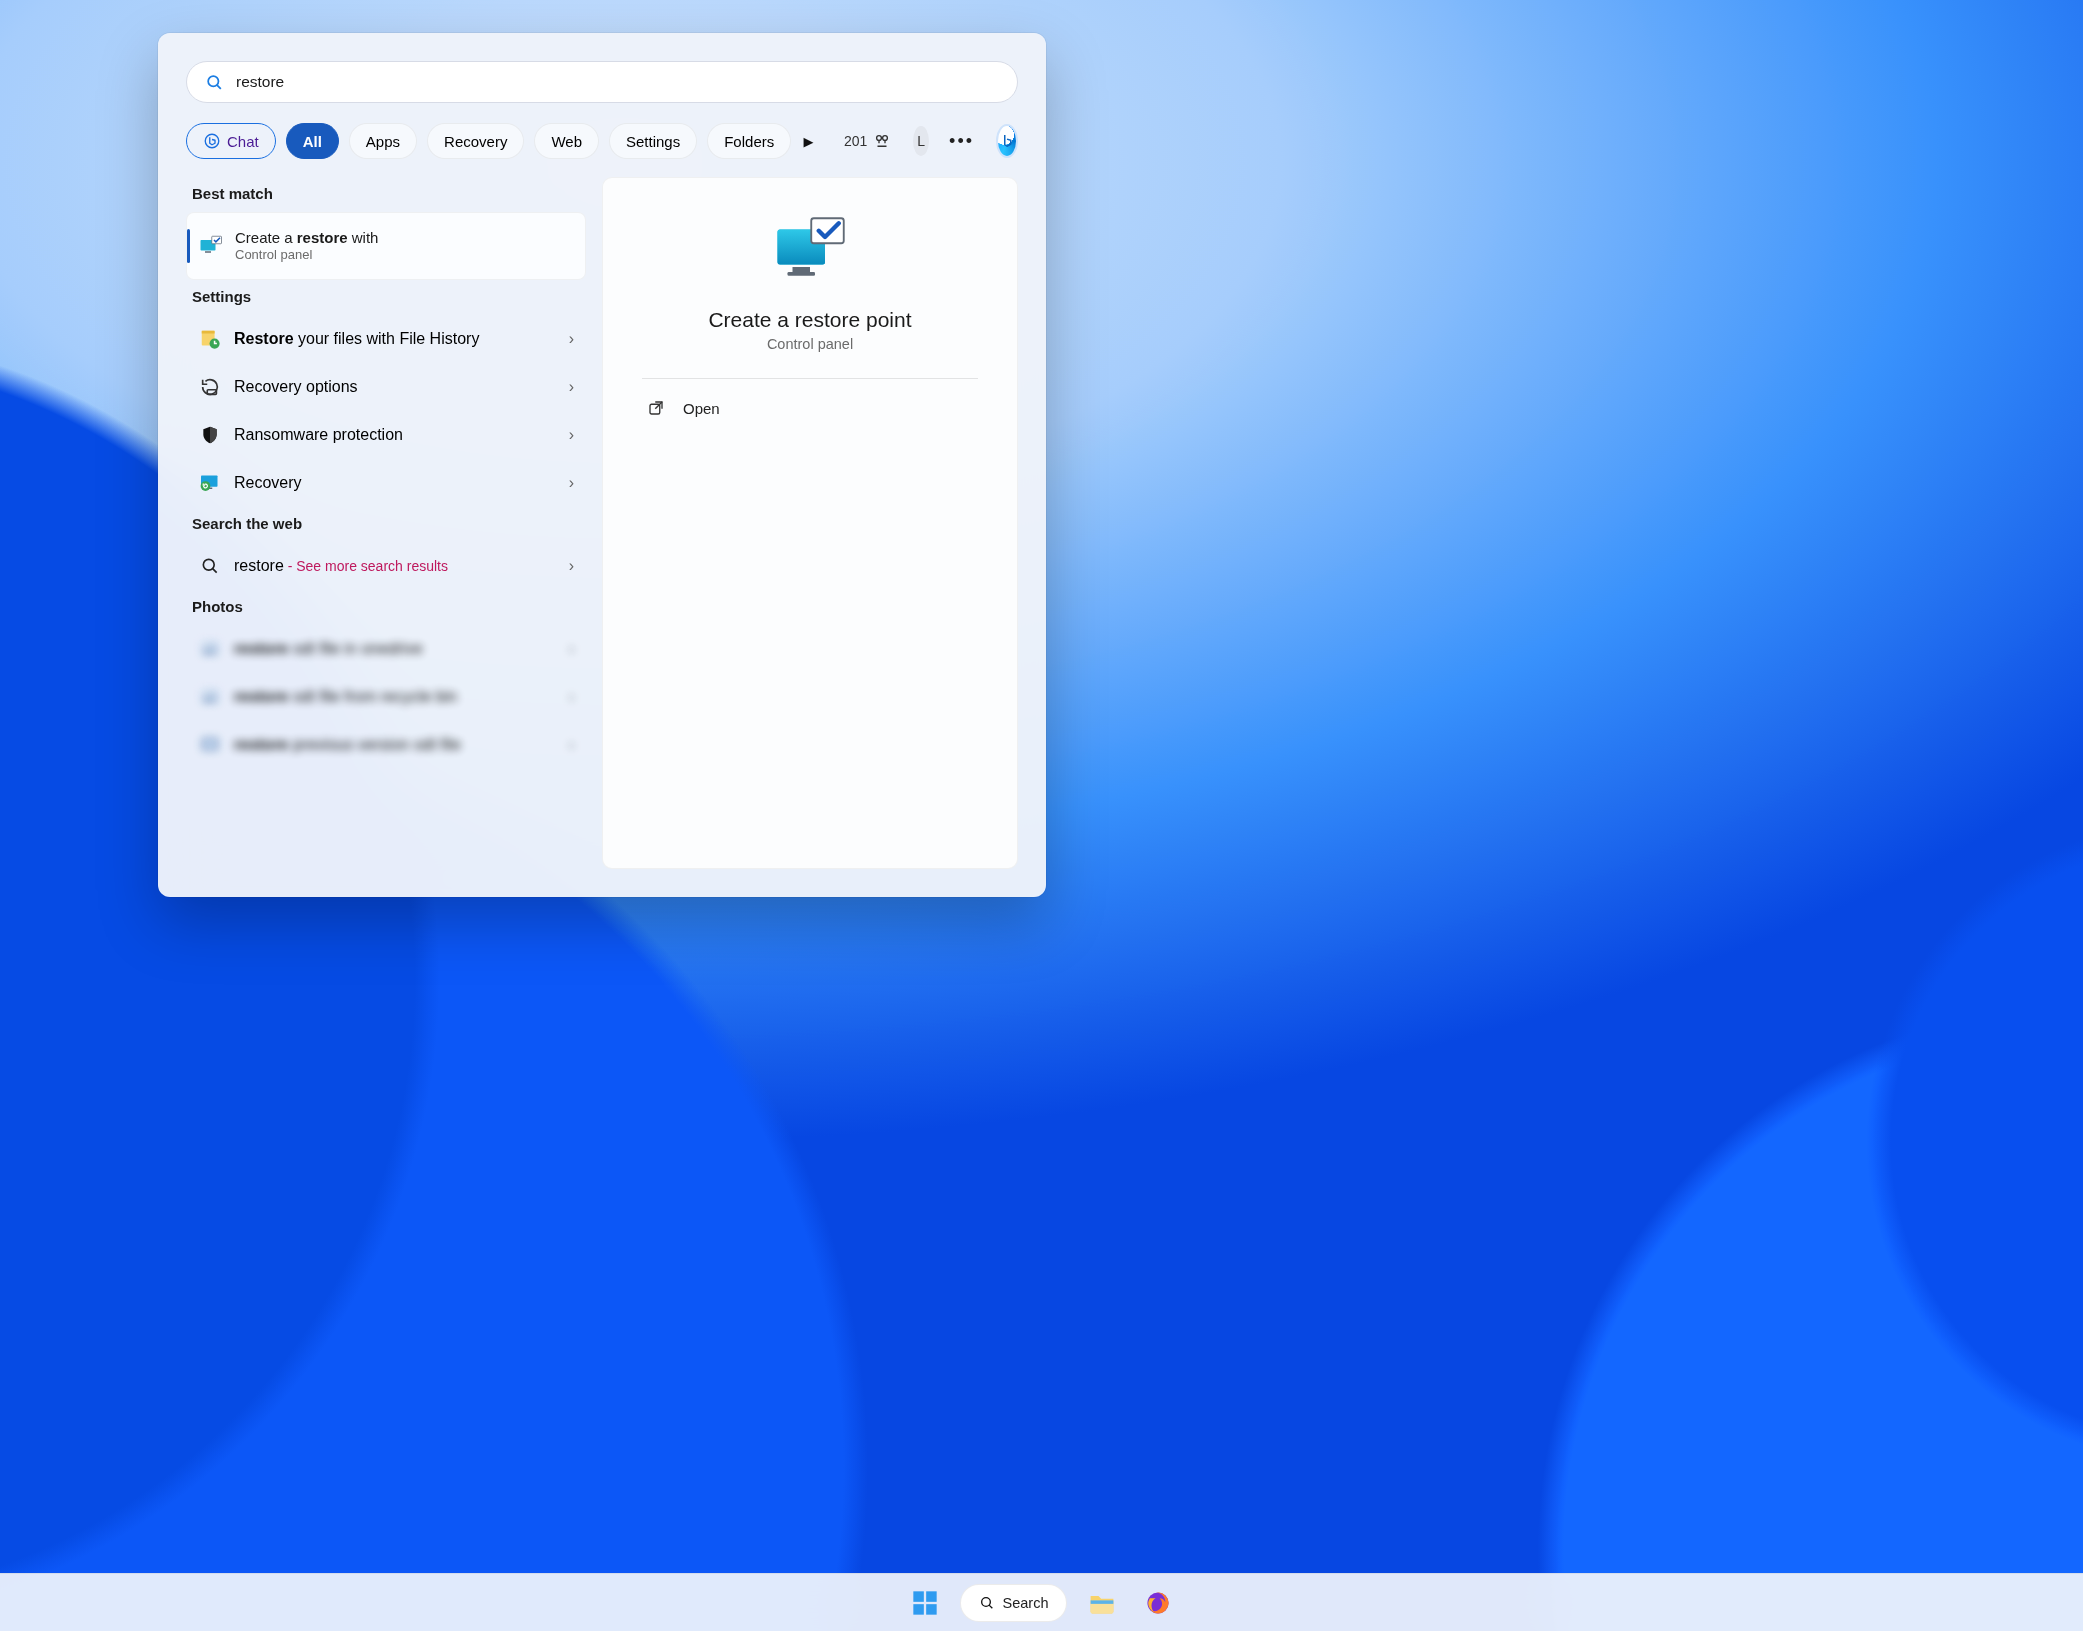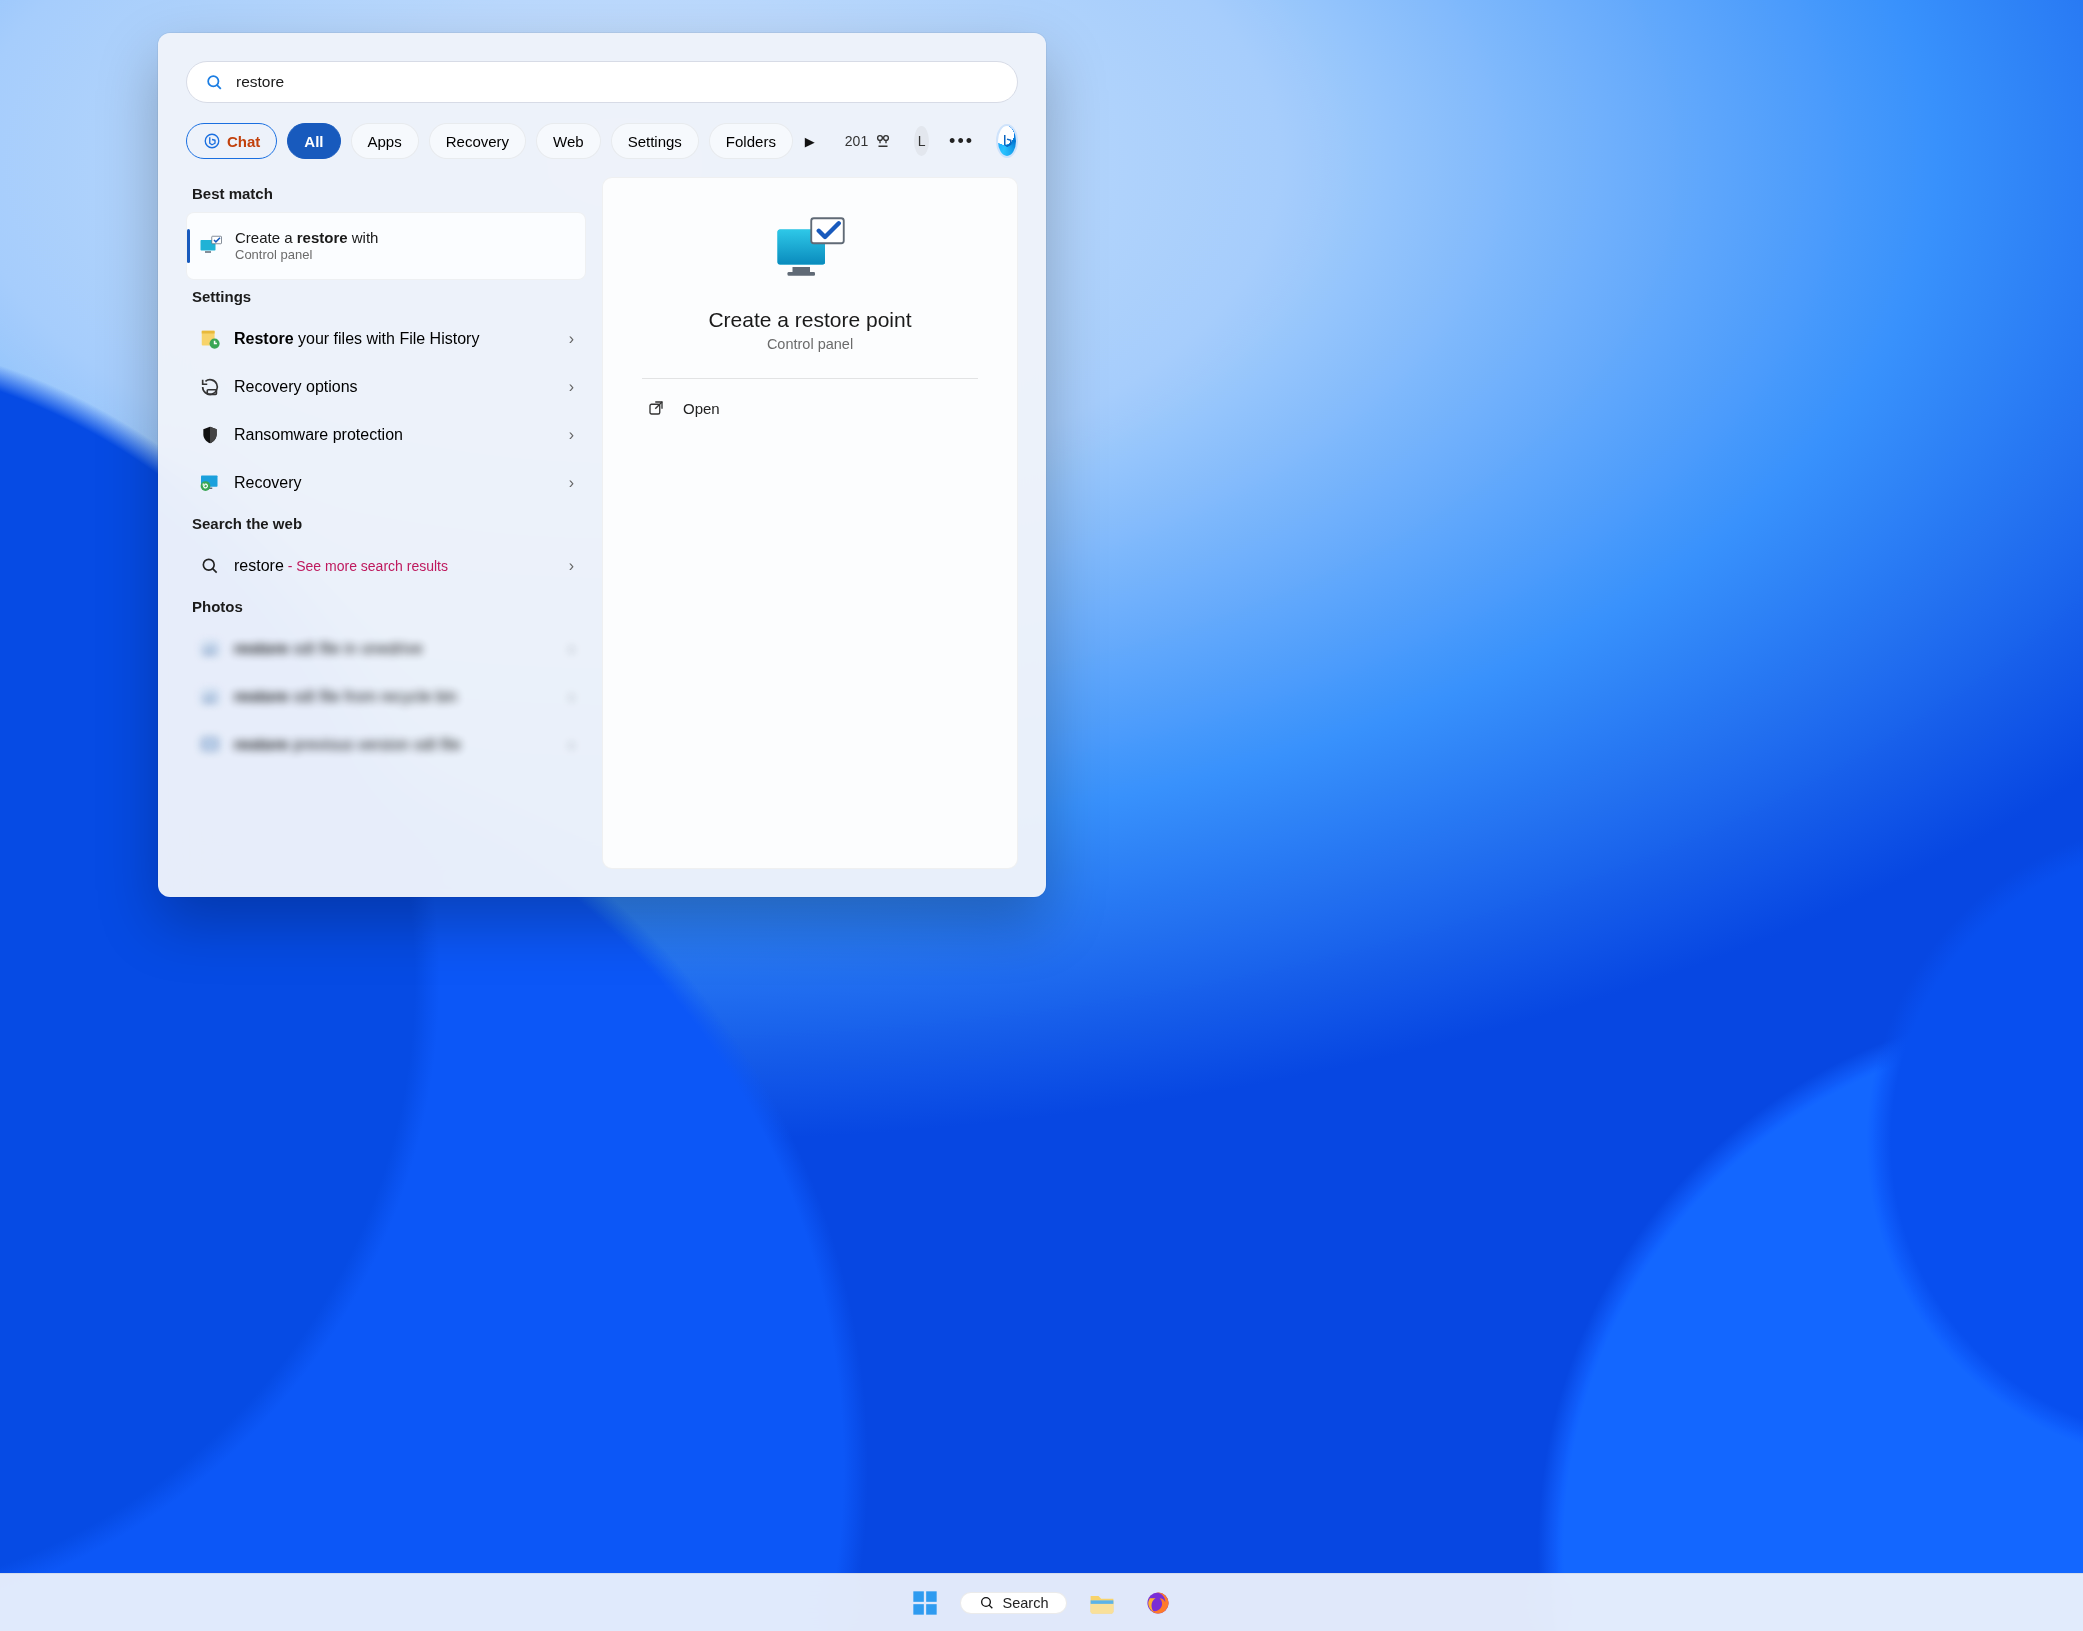--- a/index.html
+++ b/index.html
@@ -53,21 +53,21 @@
   }
   .pill {
     height: 36px; padding: 0 16px;
     border-radius: 18px;
     background: rgba(255,255,255,0.5);
     border: 1px solid rgba(0,0,0,0.06);
     display: inline-flex; align-items:center; gap:6px;
     font-size:15px; color:#000000;
     cursor: pointer;
   }
-  .pill.chat { border: 1.5px solid #1a6fe0; background: transparent; color:#c2410c; font-weight:700; }
+  .pill.chat { border: 1.5px solid #1a6fe0; background: transparent; color:#4c1d95; font-weight:400; }
   .pill.active { background:#185abd; color:#fff; border-color:#185abd; font-weight:600; }
   .filter-spacer { flex:1; }
   .filter-row .play { width:28px; text-align:center; font-size:13px; color:#111; }
   .points { font-size:14px; color:#333; display:flex; align-items:center; gap:6px; margin: 0 8px; }
   .avatar-circ { width:30px; height:30px; border-radius:50%; background:#e3e7ee; display:flex; align-items:center; justify-content:center; font-size:14px; color:#333; margin:0 4px; }
   .ellipsis { font-size:18px; letter-spacing:2px; color:#222; margin:0 6px; cursor:pointer; }
   .bing-corner {
     width:34px; height:34px; border-radius:50%;
     background: radial-gradient(circle at 35% 30%, #fff 0 40%, transparent 41%),
                 conic-gradient(from 200deg, #2ac3ff, #0a84ff 40%, #0078d4 70%, #2ac3ff);
@@ -109,21 +109,21 @@
 
   
   .taskbar {
     position:absolute; left:0; right:0; bottom:0; height:58px;
     background: rgba(243,246,252,0.92);
     backdrop-filter: blur(20px);
     border-top:1px solid rgba(0,0,0,0.06);
     display:flex; align-items:center; justify-content:center; gap:14px;
   }
   .tb-btn { width:42px; height:42px; border-radius:6px; display:flex; align-items:center; justify-content:center; cursor:pointer; }
-  .tb-search-pill { height:22px; padding:0 18px; border-radius:20px; background:#fff; border:1px solid rgba(0,0,0,0.08); display:flex; align-items:center; gap:8px; font-size:14.5px; color:#222; cursor:pointer; }
+  .tb-search-pill { height:38px; padding:0 18px; border-radius:20px; background:#fff; border:1px solid rgba(0,0,0,0.08); display:flex; align-items:center; gap:8px; font-size:14.5px; color:#222; cursor:pointer; }
 
   b.hl { font-weight:600; }
 </style>
 </head>
 <body>
 
 <div class="wallpaper"></div>
 
 <div class="search-flyout">
 

